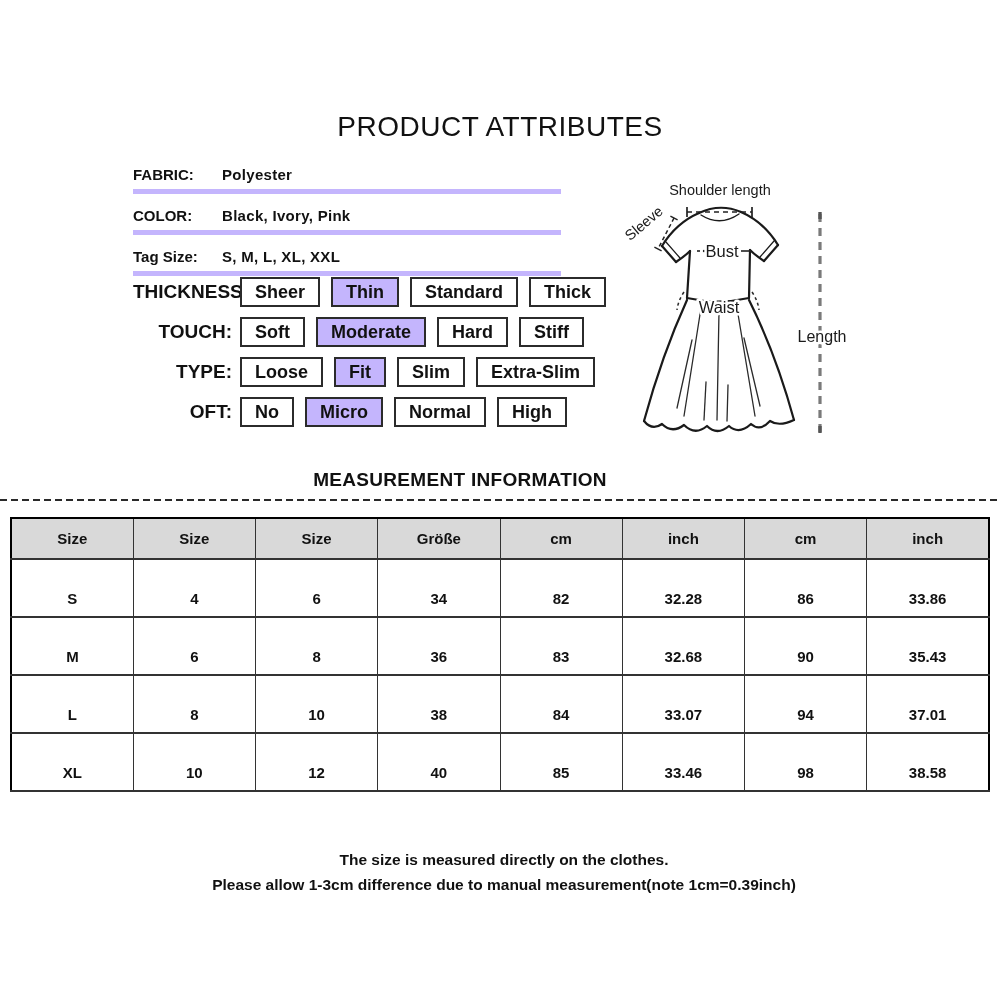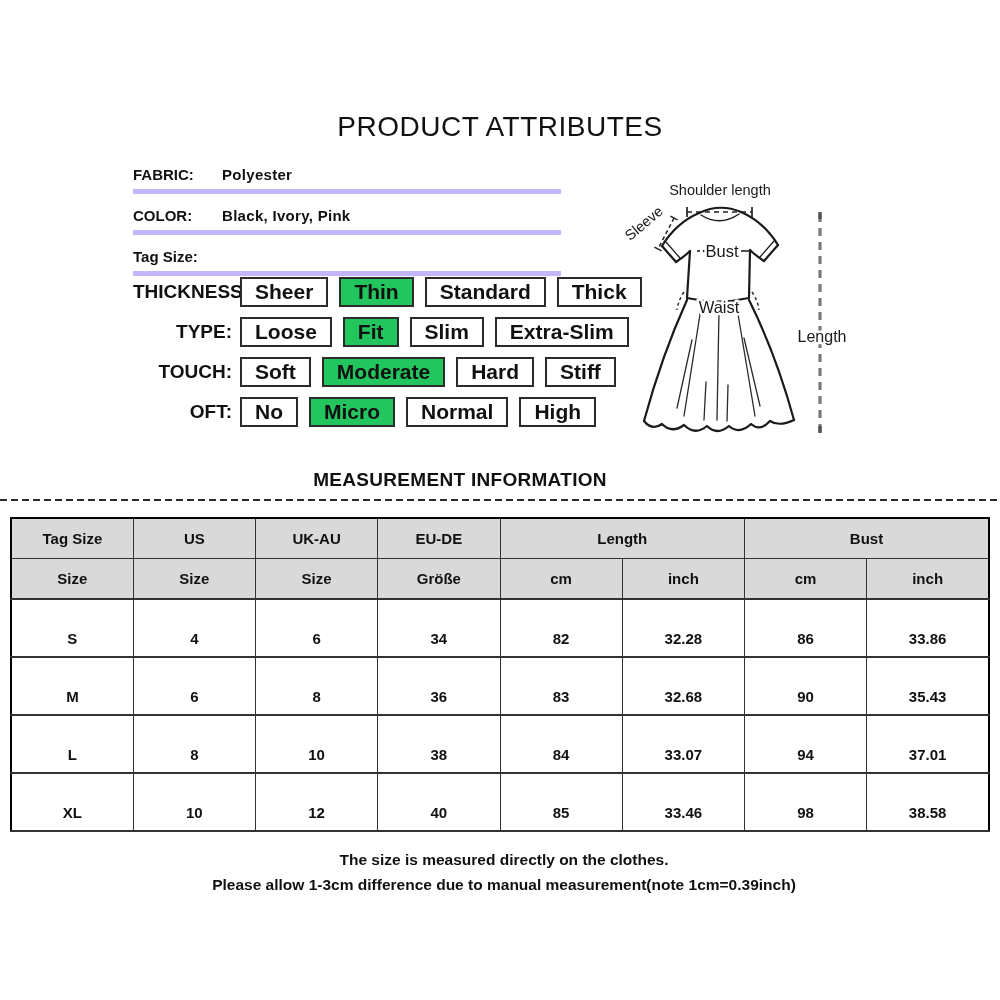--- a/index.html
+++ b/index.html
@@ -20,24 +20,24 @@
   .info-row:first-child{height:24px;}
   .info-row .ilabel{width:89px;flex:0 0 89px;}
   .info-row .ivalue{flex:1;letter-spacing:.3px;}
   
   .chip-block{position:absolute;left:133px;top:277px;}
   .chip-row{display:flex;align-items:center;height:30px;margin-bottom:10px;}
   .chip-row .rlabel{width:99px;flex:0 0 99px;text-align:right;font-size:19px;font-weight:bold;}
   .chips{display:flex;gap:11px;margin-left:8px;}
   .chip{
     box-sizing:border-box;height:30px;padding:0 13px;border:2px solid #2b2b2b;
-    background:#fff;font-family:inherit;font-size:21px;font-weight:bold;
+    background:#fff;font-family:inherit;font-size:18px;font-weight:bold;
     line-height:26px;color:#111;border-radius:0;
   }
-  .chip.sel{background:#22c55e;}
+  .chip.sel{background:#c4b5fd;}
   
   .diagram{position:absolute;left:600px;top:170px;width:260px;height:280px;}
   .diagram text{
     font-family:"Liberation Sans",sans-serif;fill:#1a1a1a;
     paint-order:stroke;stroke:#ffffff;stroke-width:5px;stroke-linejoin:round;
   }
   
   .section-title{
     position:absolute;top:469px;left:0;width:920px;margin:0;
     text-align:center;font-size:19px;font-weight:bold;letter-spacing:.3px;
@@ -71,49 +71,50 @@
   <div class="info-row">
     <span class="ilabel">FABRIC:</span>
     <span class="ivalue">Polyester</span>
   </div>
   <div class="info-row">
     <span class="ilabel">COLOR:</span>
     <span class="ivalue">Black, Ivory, Pink</span>
   </div>
   <div class="info-row">
     <span class="ilabel">Tag Size:</span>
+    <span class="ivalue">S, M, L, XL, XXL</span>
   </div>
 </div>
 
 <div class="chip-block">
   <div class="chip-row">
     <span class="rlabel">THICKNESS:</span>
     <div class="chips">
       <button class="chip">Sheer</button>
       <button class="chip sel">Thin</button>
       <button class="chip">Standard</button>
       <button class="chip">Thick</button>
     </div>
   </div>
   <div class="chip-row">
+    <span class="rlabel">TOUCH:</span>
+    <div class="chips">
+      <button class="chip">Soft</button>
+      <button class="chip sel">Moderate</button>
+      <button class="chip">Hard</button>
+      <button class="chip">Stiff</button>
+    </div>
+  </div>
+  <div class="chip-row">
     <span class="rlabel">TYPE:</span>
     <div class="chips">
       <button class="chip">Loose</button>
       <button class="chip sel">Fit</button>
       <button class="chip">Slim</button>
       <button class="chip">Extra-Slim</button>
-    </div>
-  </div>
-  <div class="chip-row">
-    <span class="rlabel">TOUCH:</span>
-    <div class="chips">
-      <button class="chip">Soft</button>
-      <button class="chip sel">Moderate</button>
-      <button class="chip">Hard</button>
-      <button class="chip">Stiff</button>
     </div>
   </div>
   <div class="chip-row">
     <span class="rlabel">OFT:</span>
     <div class="chips">
       <button class="chip">No</button>
       <button class="chip sel">Micro</button>
       <button class="chip">Normal</button>
       <button class="chip">High</button>
     </div>
@@ -180,28 +181,20 @@
   <text x="222" y="172" font-size="16" text-anchor="middle">Length</text>
 </svg>
 
 <h2 class="section-title">MEASUREMENT INFORMATION</h2>
 
 <div class="cutline"></div>
 
 <table class="size">
   <thead>
     <tr>
-      <th>Tag Size</th>
-      <th>US</th>
-      <th>UK-AU</th>
-      <th>EU-DE</th>
-      <th colspan="2">Length</th>
-      <th colspan="2">Bust</th>
-    </tr>
-    <tr>
       <th>Size</th>
       <th>Size</th>
       <th>Size</th>
       <th>Größe</th>
       <th>cm</th>
       <th>inch</th>
       <th>cm</th>
       <th>inch</th>
     </tr>
   </thead>

